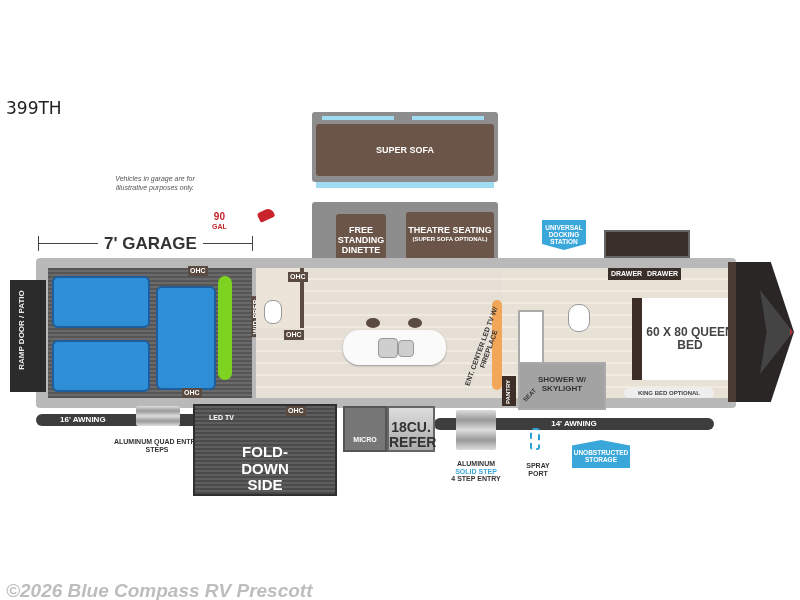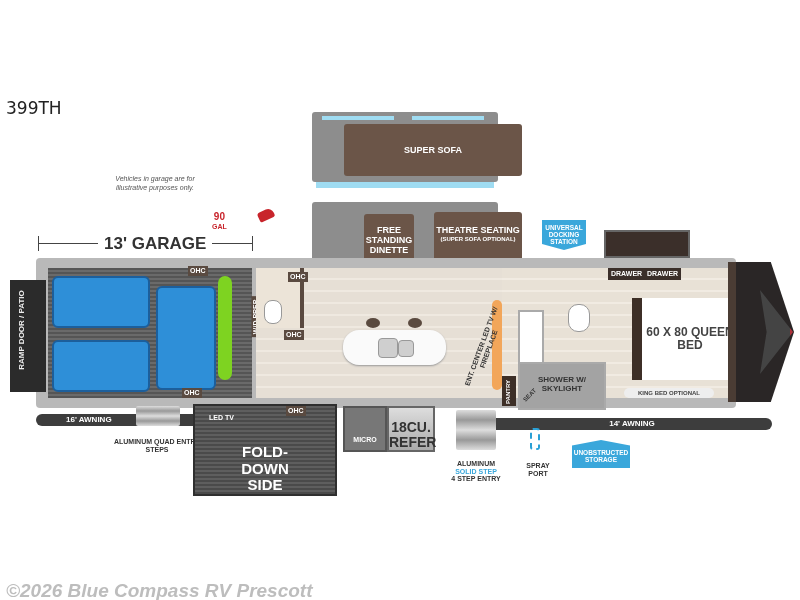--- a/index.html
+++ b/index.html
@@ -23,21 +23,21 @@
   .bike{left:218px;top:276px;width:14px;height:104px;background:#7ed321;border-radius:7px;}
   .living{left:256px;top:268px;width:246px;height:130px;background:#e9e3da;background-image:repeating-linear-gradient(0deg,#e6dfd5 0 10px,#efe9e0 10px 12px);}
   .bath{left:256px;top:268px;width:44px;height:60px;background:#ece4d8;border-right:4px solid #5a4a40;}
   .bed-area{left:502px;top:268px;width:232px;height:130px;background:#ece6dc;background-image:repeating-linear-gradient(0deg,#e8e1d6 0 10px,#f1ebe2 10px 12px);}
   .island{left:343px;top:330px;width:103px;height:35px;background:#fafafa;border-radius:16px;box-shadow:0 1px 2px #999;}
   .sink{background:#cfcfcf;border:1px solid #999;border-radius:4px;}
   .stool{width:14px;height:10px;background:#5a4a3f;border-radius:50%;}
   .slide{background:#8d8d8d;border-radius:3px;}
   .sofa{background:#6b5548;border-radius:3px;}
   .glow{background:#9fdcf2;}
-  .sofa-lbl{color:#fff;font-size:9px;margin-left:28px;}
+  .sofa-lbl{color:#fff;font-size:9px;}
   .queen{left:632px;top:298px;width:96px;height:82px;background:#fff;border-left:10px solid #3d2f27;}
   .queen span{position:absolute;top:28px;left:0;right:0;font-size:12px;color:#444;}
   .front{left:736px;top:262px;width:58px;height:140px;background:#2a2626;clip-path:polygon(0 0,60% 0,100% 50%,60% 100%,0 100%);}
   .front-chev{left:760px;top:290px;width:30px;height:84px;border-right:3px solid #b0303a;clip-path:polygon(0 0,100% 50%,0 100%,20% 50%);background:#444;}
   .ohc-front{left:728px;top:262px;width:16px;height:140px;background:#4a3c34;}
   .ohc-front span{position:absolute;left:14px;top:10px;transform:rotate(90deg);transform-origin:0 0;width:120px;font-size:8px;color:#fff;}
   .drawer-shelf{left:604px;top:230px;width:82px;height:24px;background:#3b2f2a;border:2px solid #666;}
   .drawer{background:#3b2f2a;color:#fff;font-size:7px;padding:2px 3px;}
   .udock{left:542px;top:220px;width:44px;height:30px;background:#3aa7db;color:#fff;font-size:6.5px;clip-path:polygon(0 0,100% 0,100% 80%,50% 100%,0 80%);}
   .ustorage{left:572px;top:440px;width:58px;height:28px;background:#3aa7db;color:#fff;font-size:6.5px;clip-path:polygon(0 20%,50% 0,100% 20%,100% 100%,0 100%);}
@@ -59,21 +59,21 @@
 </head>
 <body>
 
 <div class="abs model">399TH</div>
 <div class="abs disclaimer">Vehicles in garage are for illustrative purposes only.</div>
 
 <div class="abs dim">
   <div class="bar"></div>
     <div class="cap" style="left:0"></div>
     <div class="cap" style="right:0"></div>
-  <span class="txt">13' GARAGE</span>
+  <span class="txt">7' GARAGE</span>
 </div>
 <div class="abs fuel">
   <div>90</div>
   <div style="font-size:7px">GAL</div>
 </div>
 <div class="abs nozzle"></div>
 
 <div class="abs slide" style="left:312px;top:112px;width:186px;height:70px;"></div>
 <div class="abs glow" style="left:322px;top:116px;width:72px;height:4px;"></div>
 <div class="abs glow" style="left:412px;top:116px;width:72px;height:4px;"></div>
@@ -139,22 +139,22 @@
     <span>60 x 80 QUEEN BED</span>
   </div>
 <div class="abs king lbl">KING BED OPTIONAL</div>
 
 <div class="abs ohc-front lbl">
     <span>OVERHEAD CABINETS</span>
   </div>
 <div class="abs front"></div>
 <div class="abs front-chev"></div>
 
-<div class="abs awning lbl" style="left:36px;top:414px;width:300px;text-align:left;padding-left:30px;box-sizing:border-box;">16' AWNING</div>
-<div class="abs awning lbl" style="left:456px;top:418px;width:280px;padding-left:36px;">14' AWNING</div>
+<div class="abs awning lbl" style="left:36px;top:414px;width:300px;text-align:left;padding-left:24px;box-sizing:border-box;">16' AWNING</div>
+<div class="abs awning lbl" style="left:434px;top:418px;width:280px;">14' AWNING</div>
 <div class="abs steps" style="left:136px;top:406px;width:44px;height:20px;"></div>
 <div class="abs lbl note" style="left:112px;top:438px;width:90px;">ALUMINUM QUAD ENTRY STEPS</div>
 
 <div class="abs patio lbl">
   <div style="position:absolute;left:14px;top:8px;font-size:7px;color:#fff">LED TV</div>
   <div style="position:absolute;left:30px;top:38px;width:80px;font-size:15px;color:#fff">FOLD-DOWN SIDE PATIO</div>
 </div>
 <div class="abs ohc lbl" style="left:286px;top:406px;">OHC</div>
 
 <div class="abs micro lbl">

